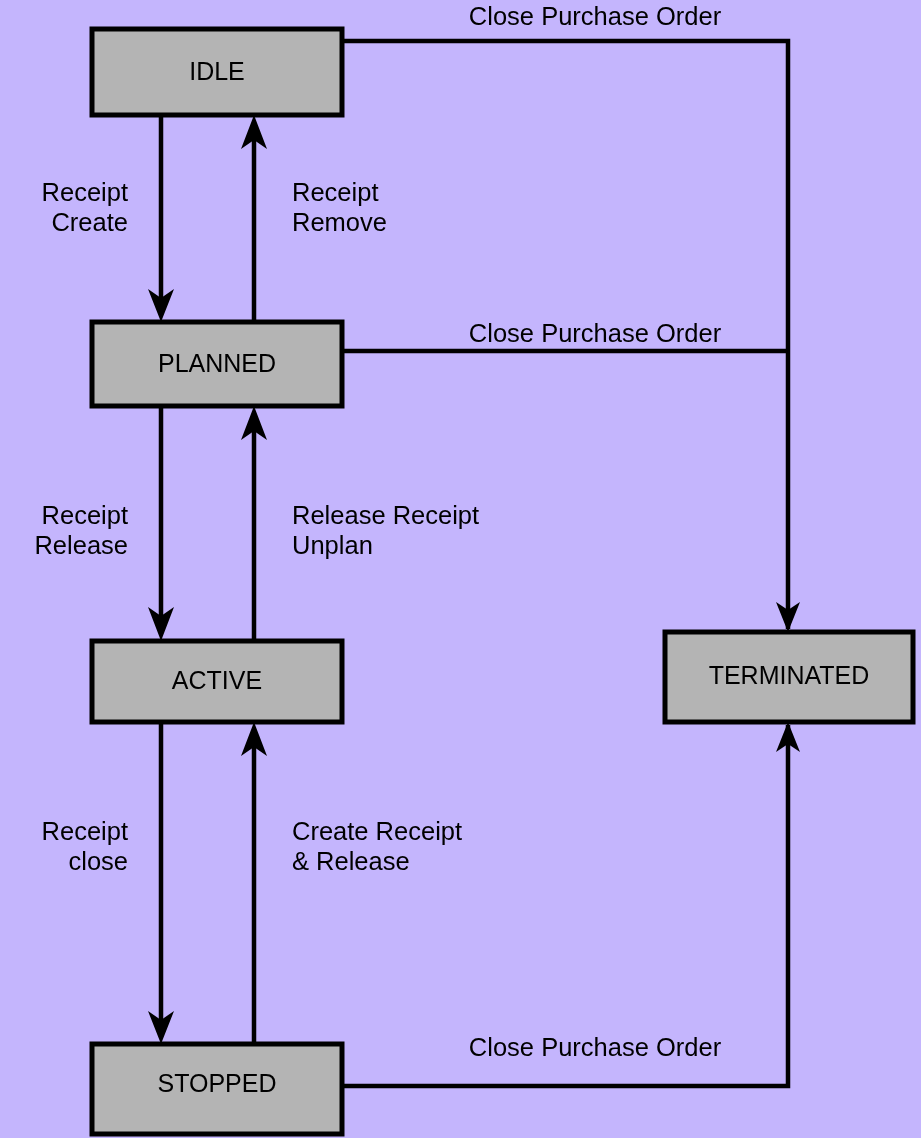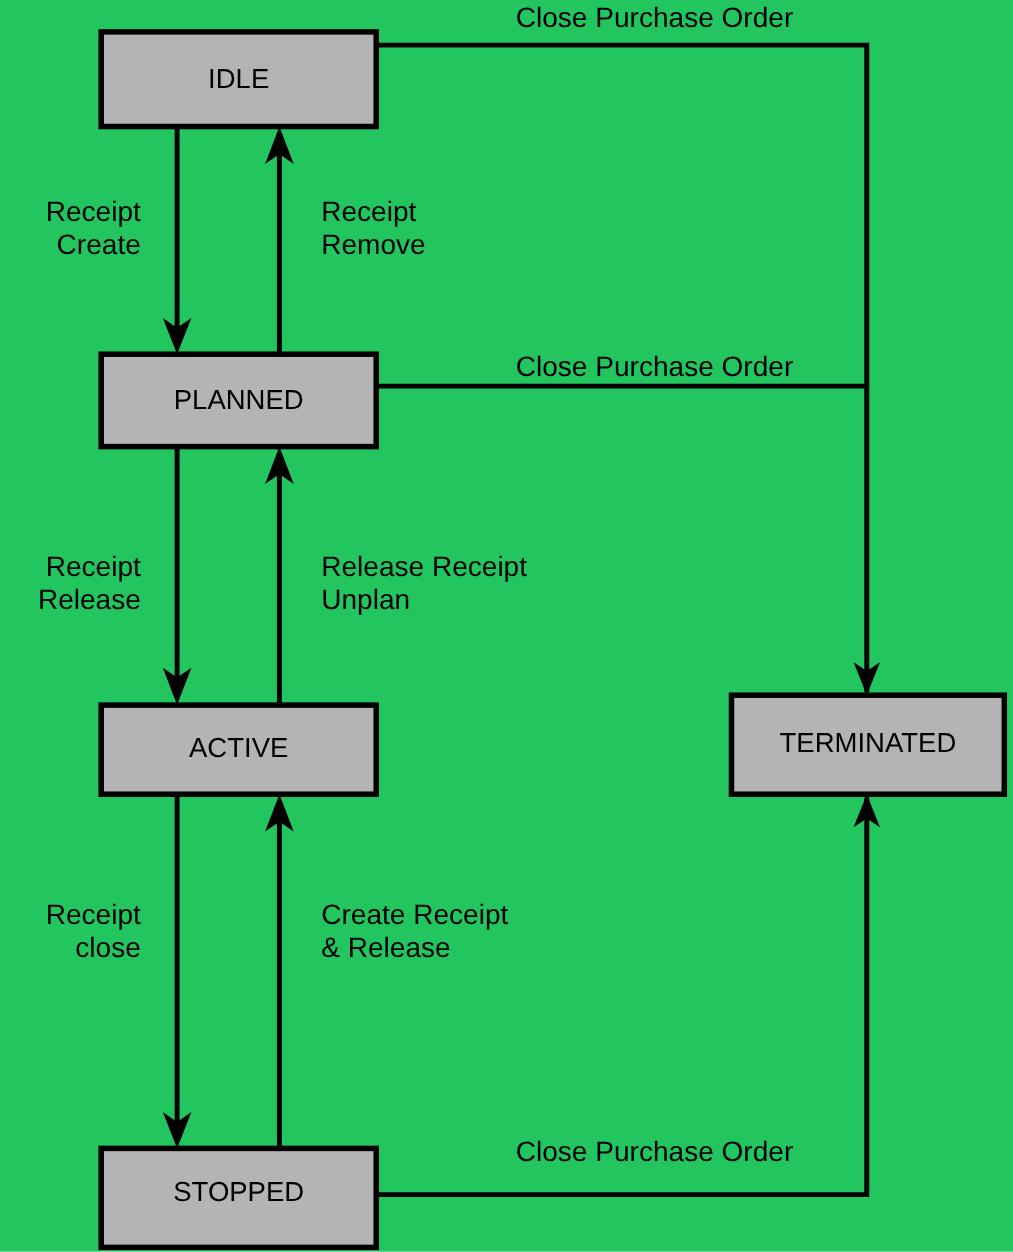--- a/index.html
+++ b/index.html
@@ -10,21 +10,21 @@
   body {
     width: 921px;
     height: 1138px;
     font-family: "Liberation Sans", sans-serif;
     overflow: hidden;
   }
   #diagram-root {
     position: relative;
     width: 921px;
     height: 1138px;
-    background: #22c55e;
+    background: #c4b5fd;
   }
   svg.diagram-canvas {
     display: block;
     width: 921px;
     height: 1138px;
   }
   .state-box-rect {
     fill: #b4b4b4;
     stroke: #000000;
     stroke-width: 5;

